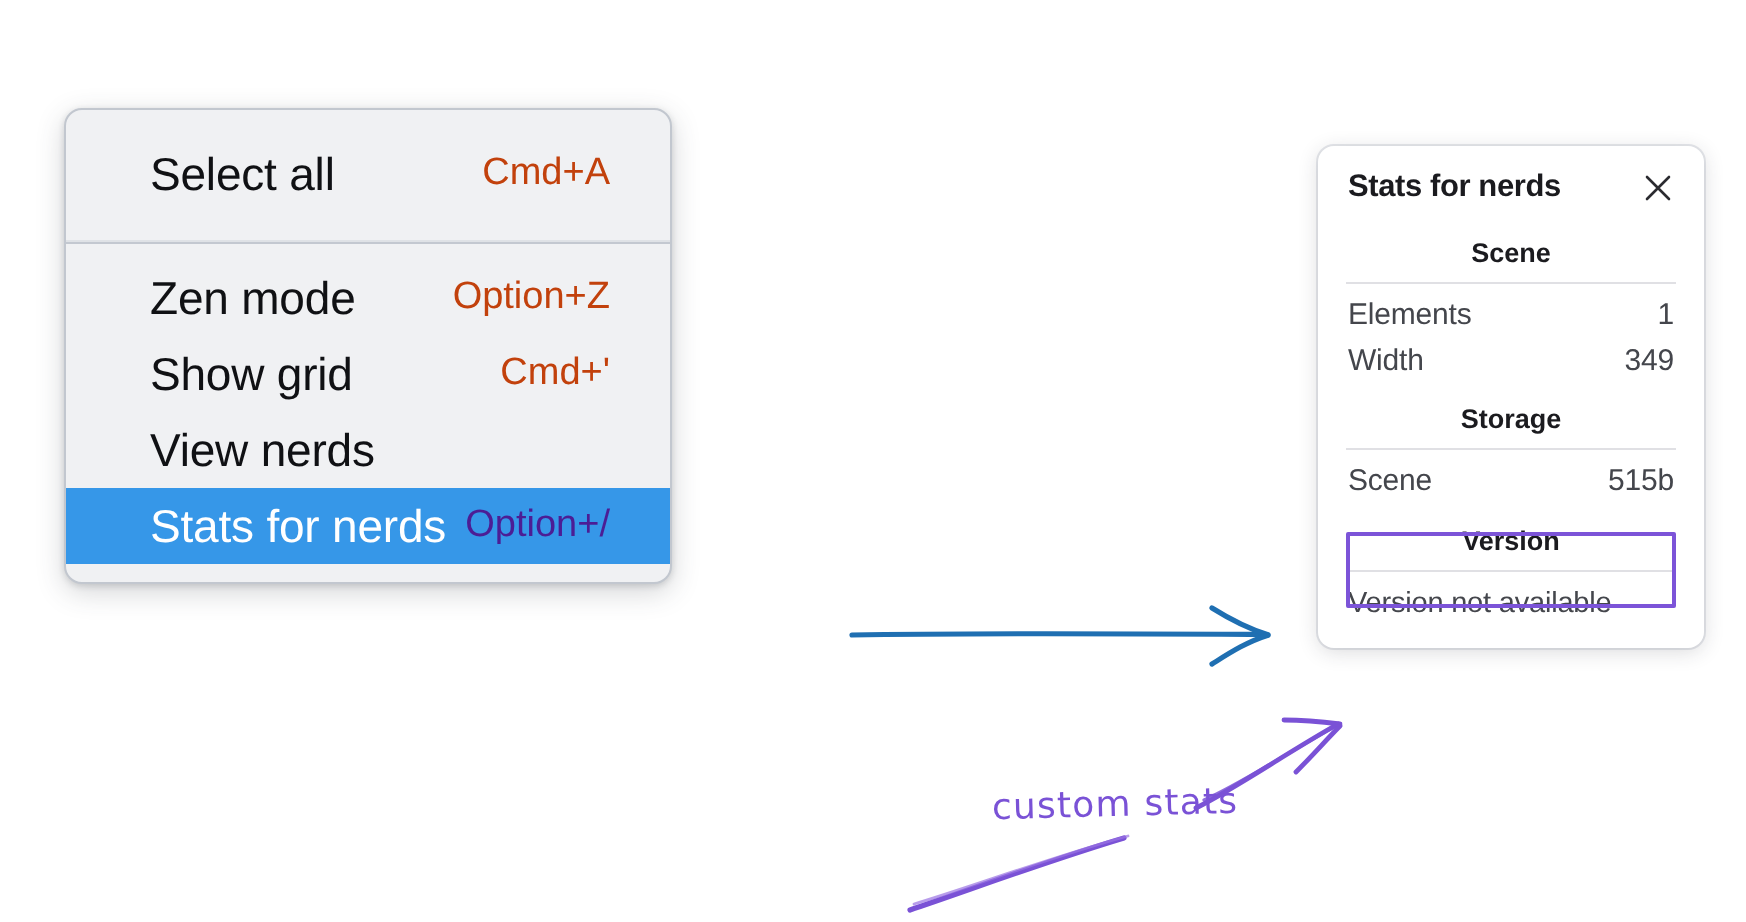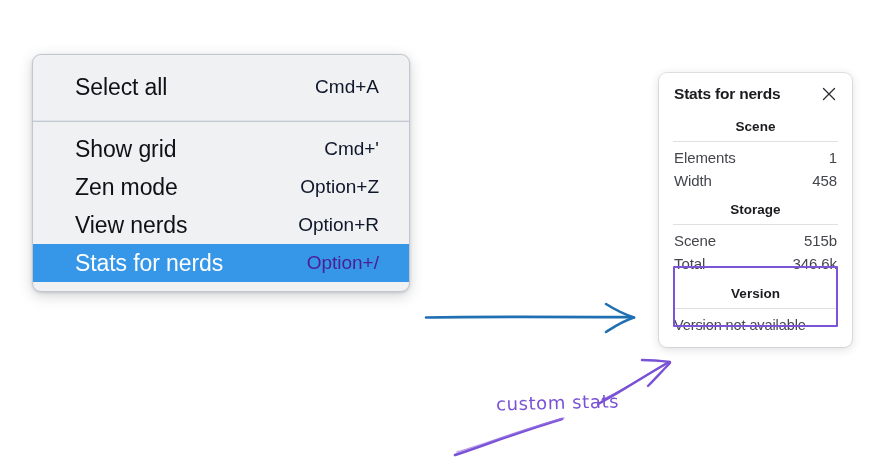--- a/index.html
+++ b/index.html
@@ -13,21 +13,21 @@
     font-family: "Liberation Sans", sans-serif;
     overflow: hidden;
     position: relative;
   }
 
   
   #context-menu {
     position: absolute;
     left: 32px;
     top: 54px;
-    width: 378px;
+    width: 304px;
     background: #f0f1f3;
     border: 1px solid #c2c7cf;
     border-radius: 9px;
     box-shadow: 0 4px 14px rgba(60,64,72,0.22), 0 1px 3px rgba(60,64,72,0.18);
     overflow: hidden;
     box-sizing: border-box;
   }
   .menu-group {
     padding: 8px 0 9px 0;
   }
@@ -50,21 +50,21 @@
     cursor: default;
   }
   .menu-item .mi-label {
     font-size: 23px;
     color: #101114;
     letter-spacing: -0.1px;
     white-space: nowrap;
   }
   .menu-item .mi-shortcut {
     font-size: 19px;
-    color: #0f172a;
+    color: #c2410c;
     white-space: nowrap;
   }
   .menu-item.selected {
     background: #3697e8;
   }
   .menu-item.selected .mi-label { color: #ffffff; }
   .menu-item.selected .mi-shortcut { color: #4c1d95; }
 
   
   #stats-panel {
@@ -183,30 +183,29 @@
     <div class="menu-item">
       <span class="mi-label">Select all</span>
       <span class="mi-shortcut">Cmd+A</span>
     </div>
   </div>
 
   <div class="menu-divider"></div>
 
   <div class="menu-group">
     <div class="menu-item">
+      <span class="mi-label">Zen mode</span>
+      <span class="mi-shortcut">Option+Z</span>
+    </div>
+    <div class="menu-item">
       <span class="mi-label">Show grid</span>
       <span class="mi-shortcut">Cmd+'</span>
     </div>
     <div class="menu-item">
-      <span class="mi-label">Zen mode</span>
-      <span class="mi-shortcut">Option+Z</span>
-    </div>
-    <div class="menu-item">
       <span class="mi-label">View nerds</span>
-      <span class="mi-shortcut">Option+R</span>
     </div>
     <div class="menu-item selected">
       <span class="mi-label">Stats for nerds</span>
       <span class="mi-shortcut">Option+/</span>
     </div>
   </div>
 
 </div>
 
 <div id="stats-panel">
@@ -222,32 +221,28 @@
     </div>
 
     <div class="sp-section-title">Scene</div>
     <div class="sp-rule"></div>
     <div class="sp-row">
       <span class="sp-key">Elements</span>
       <span class="sp-val">1</span>
     </div>
     <div class="sp-row">
       <span class="sp-key">Width</span>
-      <span class="sp-val">458</span>
+      <span class="sp-val">349</span>
     </div>
 
     <div class="sp-section-title" style="margin-top:8px">Storage</div>
     <div class="sp-rule"></div>
     <div class="sp-row">
       <span class="sp-key">Scene</span>
       <span class="sp-val">515b</span>
-    </div>
-    <div class="sp-row">
-      <span class="sp-key">Total</span>
-      <span class="sp-val">346.6k</span>
     </div>
 
     <div class="sp-section-title" style="margin-top:9px">Version</div>
     <div class="sp-rule"></div>
     <div class="sp-note">Version not available</div>
 
     <div id="storage-highlight"></div>
   </div>
 </div>
 

